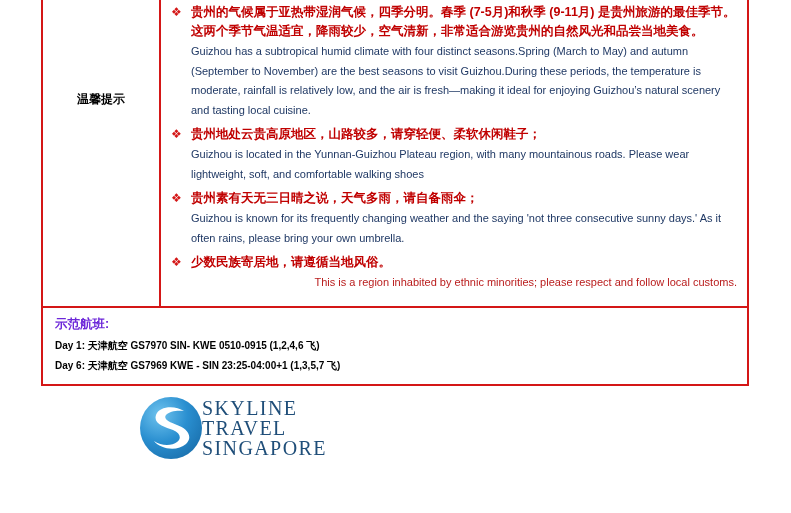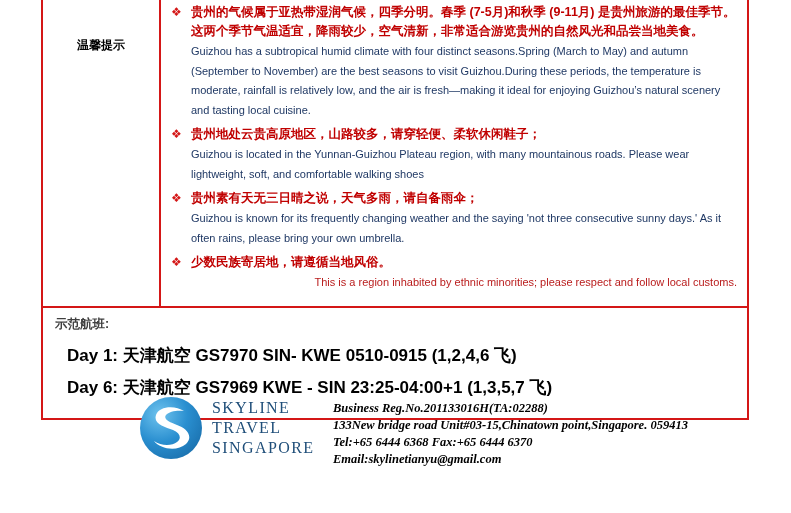--- a/index.html
+++ b/index.html
@@ -37,21 +37,21 @@
     display: flex;
     align-items: flex-start;
     border-bottom: 2px solid #d41717;
   }
 
   .reminder-label {
     width: 118px;
     flex: 0 0 118px;
     box-sizing: border-box;
     border-right: 2px solid #d41717;
-    padding-top: 38px;
+    padding-top: 92px;
     text-align: center;
     font-weight: bold;
     font-size: 12px;
     line-height: 17px;
     color: #000;
     align-self: stretch;
   }
 
   .reminder-body {
     flex: 1 1 auto;
@@ -96,32 +96,32 @@
 
   .last-item .bullet-content .en-line {
     padding-left: 6px;
   }
 
   
   .flight-block {
     padding: 6px 10px 8px 12px;
   }
   .flight-title {
-    color: #404040;
+    color: #6d28d9;
     font-weight: bold;
     font-size: 12.5px;
     line-height: 20px;
     margin: 0 0 2px 0;
   }
   .flight-line {
     color: #000000;
     font-weight: bold;
-    font-size: 17px;
+    font-size: 10px;
     line-height: 20px;
-    margin: 12px;
+    margin: 0;
   }
 
   
   .footer {
     position: absolute;
     left: 0;
     top: 392px;
     width: 791px;
     height: 100px;
   }
@@ -143,24 +143,23 @@
   }
   .logo-mark .swoosh {
     position: absolute;
     left: 9px;
     top: 8px;
     width: 44px;
     height: 46px;
     color: #ffffff;
   }
   .logo-text {
-    margin-left: 10px;
     color: #1f4e79;
     font-family: "Liberation Serif", serif;
-    font-size: 16px;
+    font-size: 20px;
     letter-spacing: 1.4px;
     line-height: 20px;
   }
   .logo-text div { white-space: nowrap; }
 
   .biz-info {
     position: absolute;
     left: 333px;
     top: 8px;
     font-family: "Liberation Serif", serif;
@@ -238,22 +237,16 @@
           <path d="M35 6 C26 0 10 1 7 10 C4 19 16 22 24 25 C31 28 33 33 28 37 C23 41 12 41 5 36 C11 44 28 47 37 39 C45 31 37 23 28 20 C20 17 14 14 17 10 C20 6 29 5 35 6 Z" fill="#ffffff"></path>
         </svg>
       </div>
       <div class="logo-text">
         <div>SKYLINE</div>
         <div>TRAVEL</div>
         <div>SINGAPORE</div>
       </div>
     </div>
 
-    <div class="biz-info">
-      <div>Business Reg.No.201133016H(TA:02288)</div>
-      <div>133New bridge road Unit#03-15,Chinatown point,Singapore.  059413</div>
-      <div>Tel:+65 6444 6368   Fax:+65 6444 6370</div>
-      <div>Email:skylinetianyu@gmail.com</div>
-    </div>
 
   </div>
 
 </div>
 
 </body></html>

